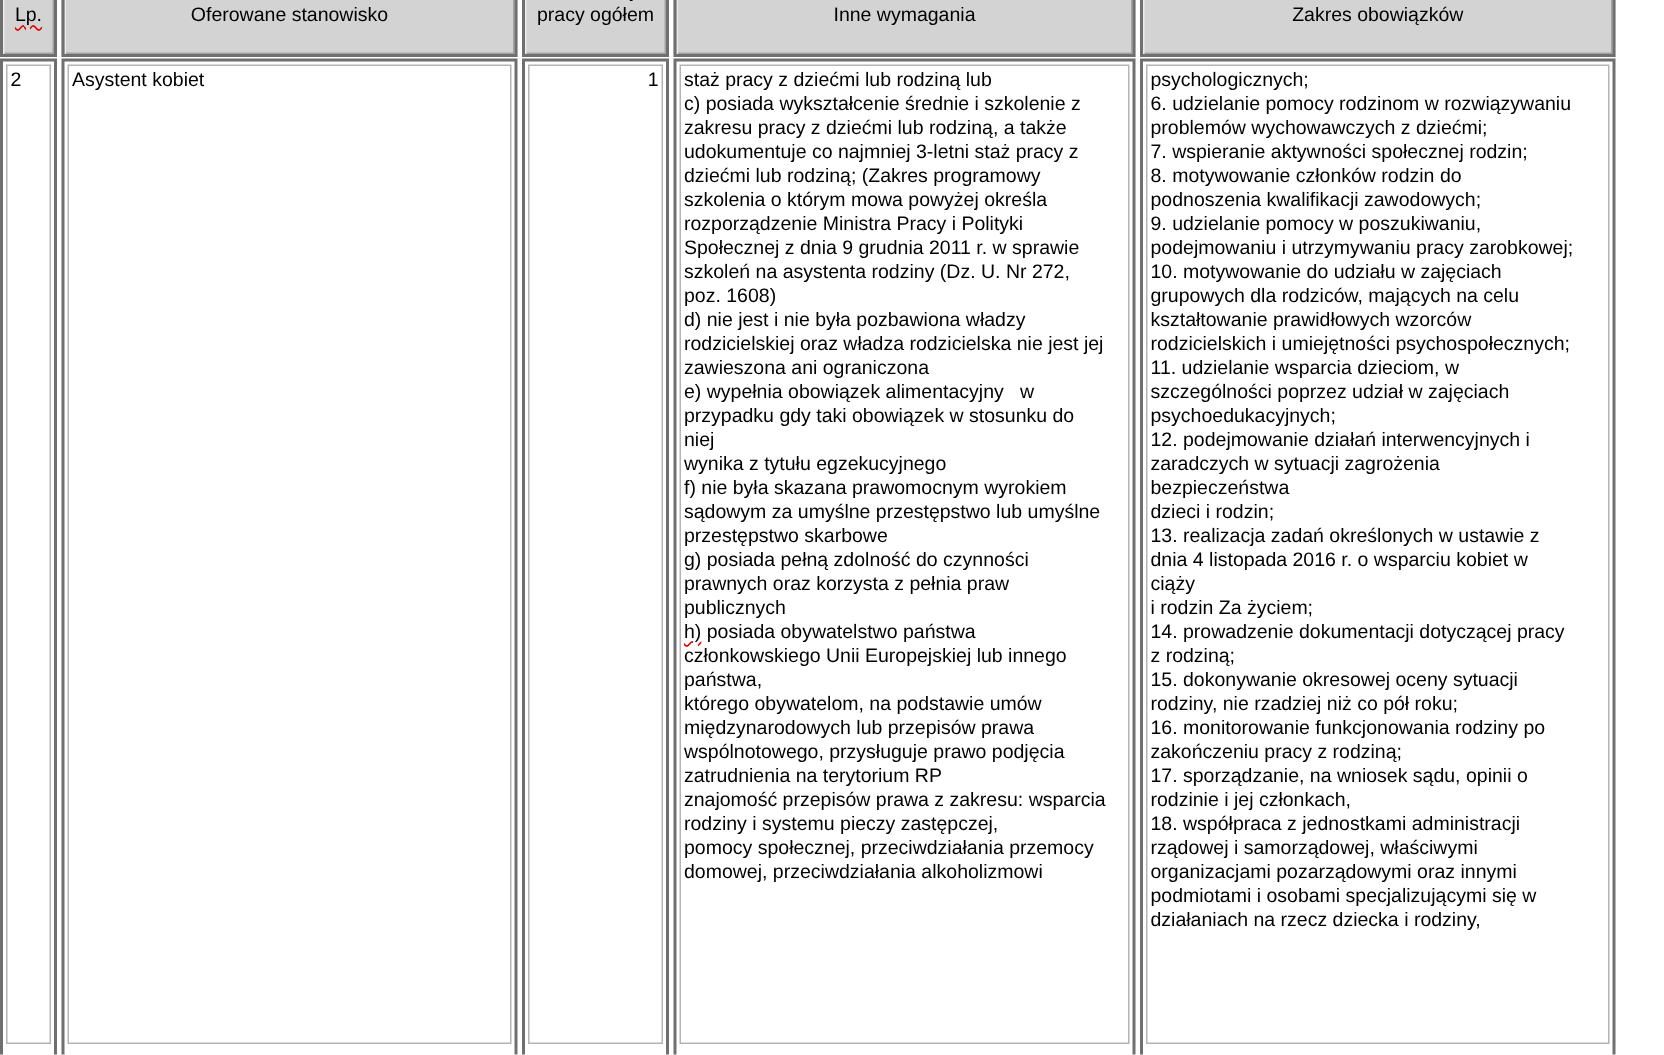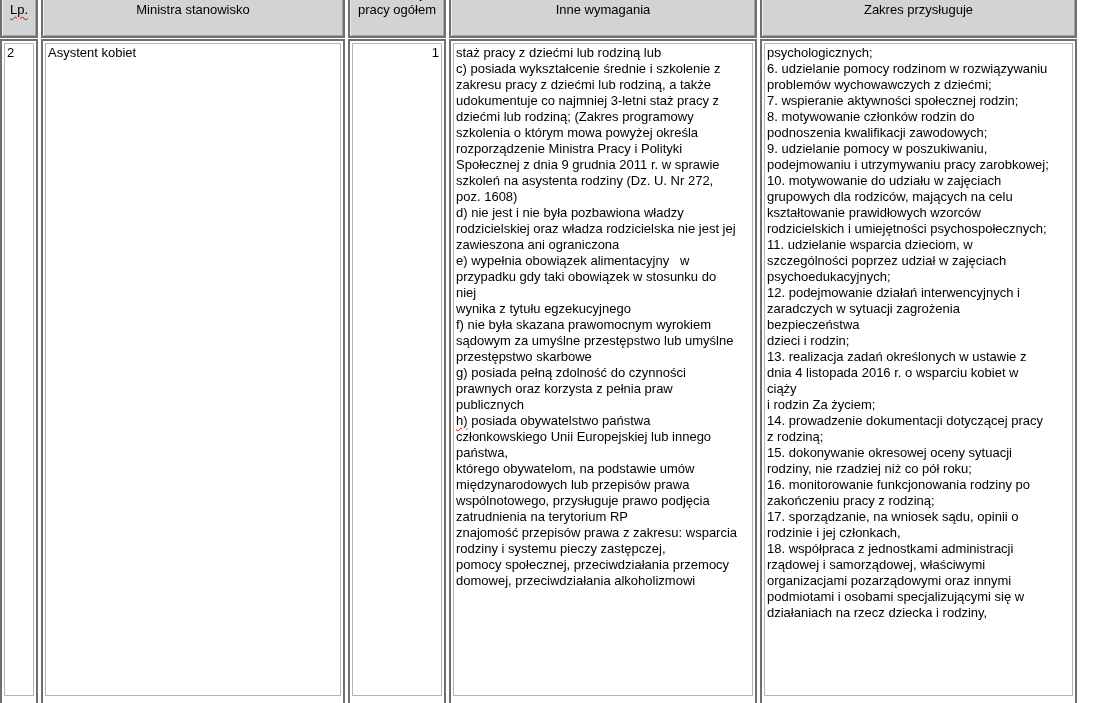--- a/index.html
+++ b/index.html
@@ -52,30 +52,30 @@
 </style>
 </head>
 <body>
 
 <div class="doc">
 
   <div class="hcell">
     <div class="hlabel"><span class="squiggle">Lp.</span></div>
   </div>
   <div class="hcell">
-    <div class="hlabel">Ministra stanowisko</div>
+    <div class="hlabel">Oferowane stanowisko</div>
   </div>
   <div class="hcell two-line">
     <div class="hlabel">Liczba miejsc pracy ogółem</div>
   </div>
   <div class="hcell">
     <div class="hlabel">Inne wymagania</div>
   </div>
   <div class="hcell">
-    <div class="hlabel">Zakres przysługuje</div>
+    <div class="hlabel">Zakres obowiązków</div>
   </div>
 
   <div class="bcell">
     <div class="inner">2</div>
   </div>
   <div class="bcell">
     <div class="inner">Asystent kobiet</div>
   </div>
   <div class="bcell">
     <div class="inner num">1</div>

